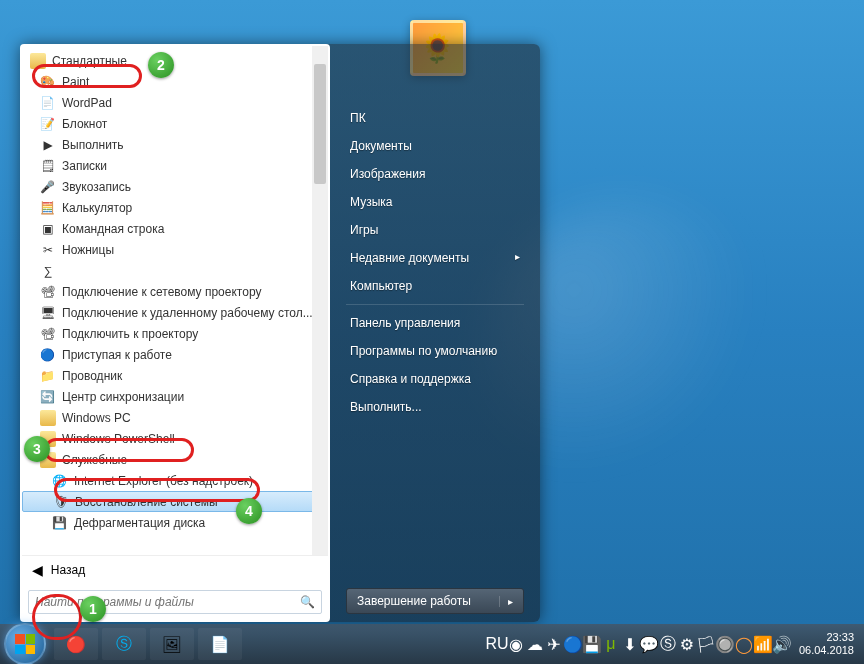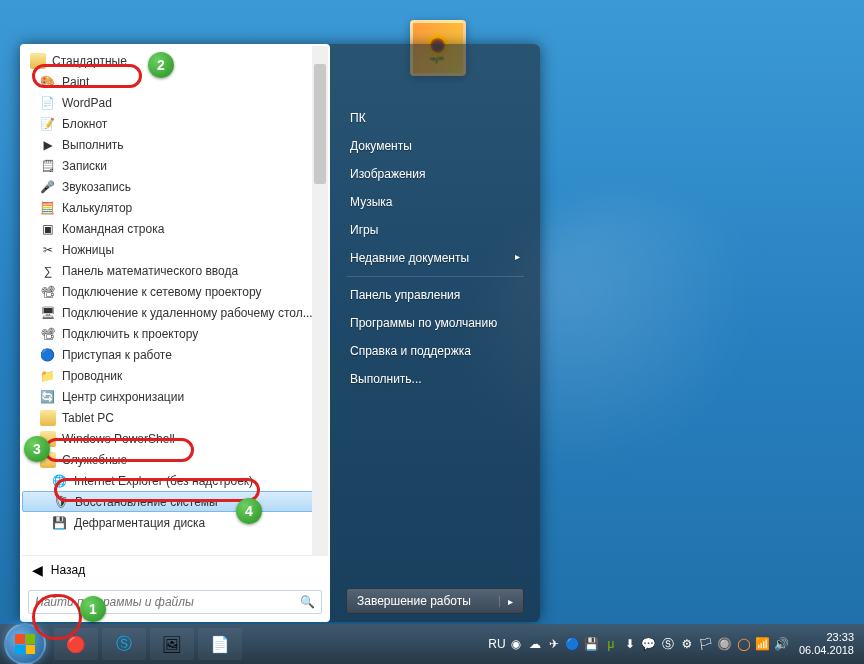--- a/index.html
+++ b/index.html
@@ -32,21 +32,21 @@
 .shutdown-btn::after { content: "▸"; margin-left: auto; font-size: 10px; border-left: 1px solid rgba(255,255,255,0.2); padding-left: 8px; }
 
 .user-pic { position: absolute; left: 410px; top: 20px; width: 56px; height: 56px; background: linear-gradient(135deg, #ff9a3c, #ffd93c); border: 3px solid rgba(255,255,255,0.5); border-radius: 4px; box-shadow: 0 2px 8px rgba(0,0,0,0.3); display: flex; align-items: center; justify-content: center; font-size: 28px; }
 
 .taskbar { position: absolute; left: 0; right: 0; bottom: 0; height: 40px; background: linear-gradient(180deg, rgba(70,85,100,0.8), rgba(40,50,60,0.9)); display: flex; align-items: center; padding: 0 4px; }
 .start-btn { width: 42px; height: 42px; border-radius: 50%; background: radial-gradient(circle at 35% 35%, #6ab0e8, #1a5a90); border: 2px solid rgba(255,255,255,0.2); display: flex; align-items: center; justify-content: center; cursor: pointer; margin-right: 6px; box-shadow: 0 0 8px rgba(100,180,255,0.5); }
 .win-flag { width: 20px; height: 20px; display: grid; grid-template: 1fr 1fr / 1fr 1fr; gap: 1px; }
 .win-flag span:nth-child(1){background:#f25022;} .win-flag span:nth-child(2){background:#7fba00;} .win-flag span:nth-child(3){background:#00a4ef;} .win-flag span:nth-child(4){background:#ffb900;}
 .task-item { width: 44px; height: 32px; margin: 0 2px; background: rgba(255,255,255,0.05); border-radius: 2px; display: flex; align-items: center; justify-content: center; cursor: pointer; font-size: 16px; }
 .tray { margin-left: auto; display: flex; align-items: center; gap: 3px; color: #fff; font-size: 11px; }
-.tray-icon { width: 16px; height: 16px; display: flex; align-items: center; justify-content: center; cursor: pointer; font-size: 12px; }
+.tray-icon { width: 16px; height: 16px; display: flex; align-items: center; justify-content: center; cursor: pointer; font-size: 16px; }
 .clock { text-align: right; line-height: 1.2; margin: 0 6px; }
 
 .annot { position: absolute; border: 3px solid #e02020; border-radius: 12px; pointer-events: none; }
 .annot-num { position: absolute; width: 26px; height: 26px; border-radius: 50%; background: radial-gradient(circle at 35% 30%, #6ad060, #2a9022); color: #fff; font-weight: bold; font-size: 14px; display: flex; align-items: center; justify-content: center; box-shadow: 0 1px 3px rgba(0,0,0,0.4); pointer-events: none; }
 </style>
 </head>
 <body>
 
 <div class="desktop">
   <div class="wave"></div>
@@ -93,21 +93,20 @@
           <div class="prog-item">
             <span class="prog-icon">▣</span>
             <span>Командная строка</span>
           </div>
           <div class="prog-item">
             <span class="prog-icon">✂</span>
             <span>Ножницы</span>
           </div>
           <div class="prog-item">
             <span class="prog-icon">∑</span>
-            <span>Панель математического ввода</span>
           </div>
           <div class="prog-item">
             <span class="prog-icon">📽</span>
             <span>Подключение к сетевому проектору</span>
           </div>
           <div class="prog-item">
             <span class="prog-icon">🖥</span>
             <span>Подключение к удаленному рабочему стол...</span>
           </div>
           <div class="prog-item">
@@ -123,21 +122,21 @@
             <span>Проводник</span>
           </div>
           <div class="prog-item">
             <span class="prog-icon">🔄</span>
             <span>Центр синхронизации</span>
           </div>
         </div>
       <div id="subfolder-host">
           <div class="prog-item" style="padding-left: 18px;">
             <span class="prog-icon folder-icon"></span>
-            <span>Tablet PC</span>
+            <span>Windows PC</span>
           </div>
           <div class="prog-item" style="padding-left: 18px;">
             <span class="prog-icon folder-icon"></span>
             <span>Windows PowerShell</span>
           </div>
           <div class="prog-item" style="padding-left: 18px;">
             <span class="prog-icon folder-icon"></span>
             <span>Служебные</span>
           </div>
         </div>
@@ -169,20 +168,21 @@
     </div>
   </div>
 
   <div class="right-panel">
     <div class="right-item">ПК</div>
     <div class="right-item">Документы</div>
     <div class="right-item">Изображения</div>
     <div class="right-item">Музыка</div>
     <div class="right-item">Игры</div>
     <div class="right-item arrow">Недавние документы</div>
+    <div class="right-item">Компьютер</div>
     <div class="right-sep"></div>
     <div class="right-item">Панель управления</div>
     <div class="right-item">Программы по умолчанию</div>
     <div class="right-item">Справка и поддержка</div>
     <div class="right-item">Выполнить...</div>
     <div class="shutdown-btn">
       <span>Завершение работы</span>
     </div>
   </div>
 </div>

